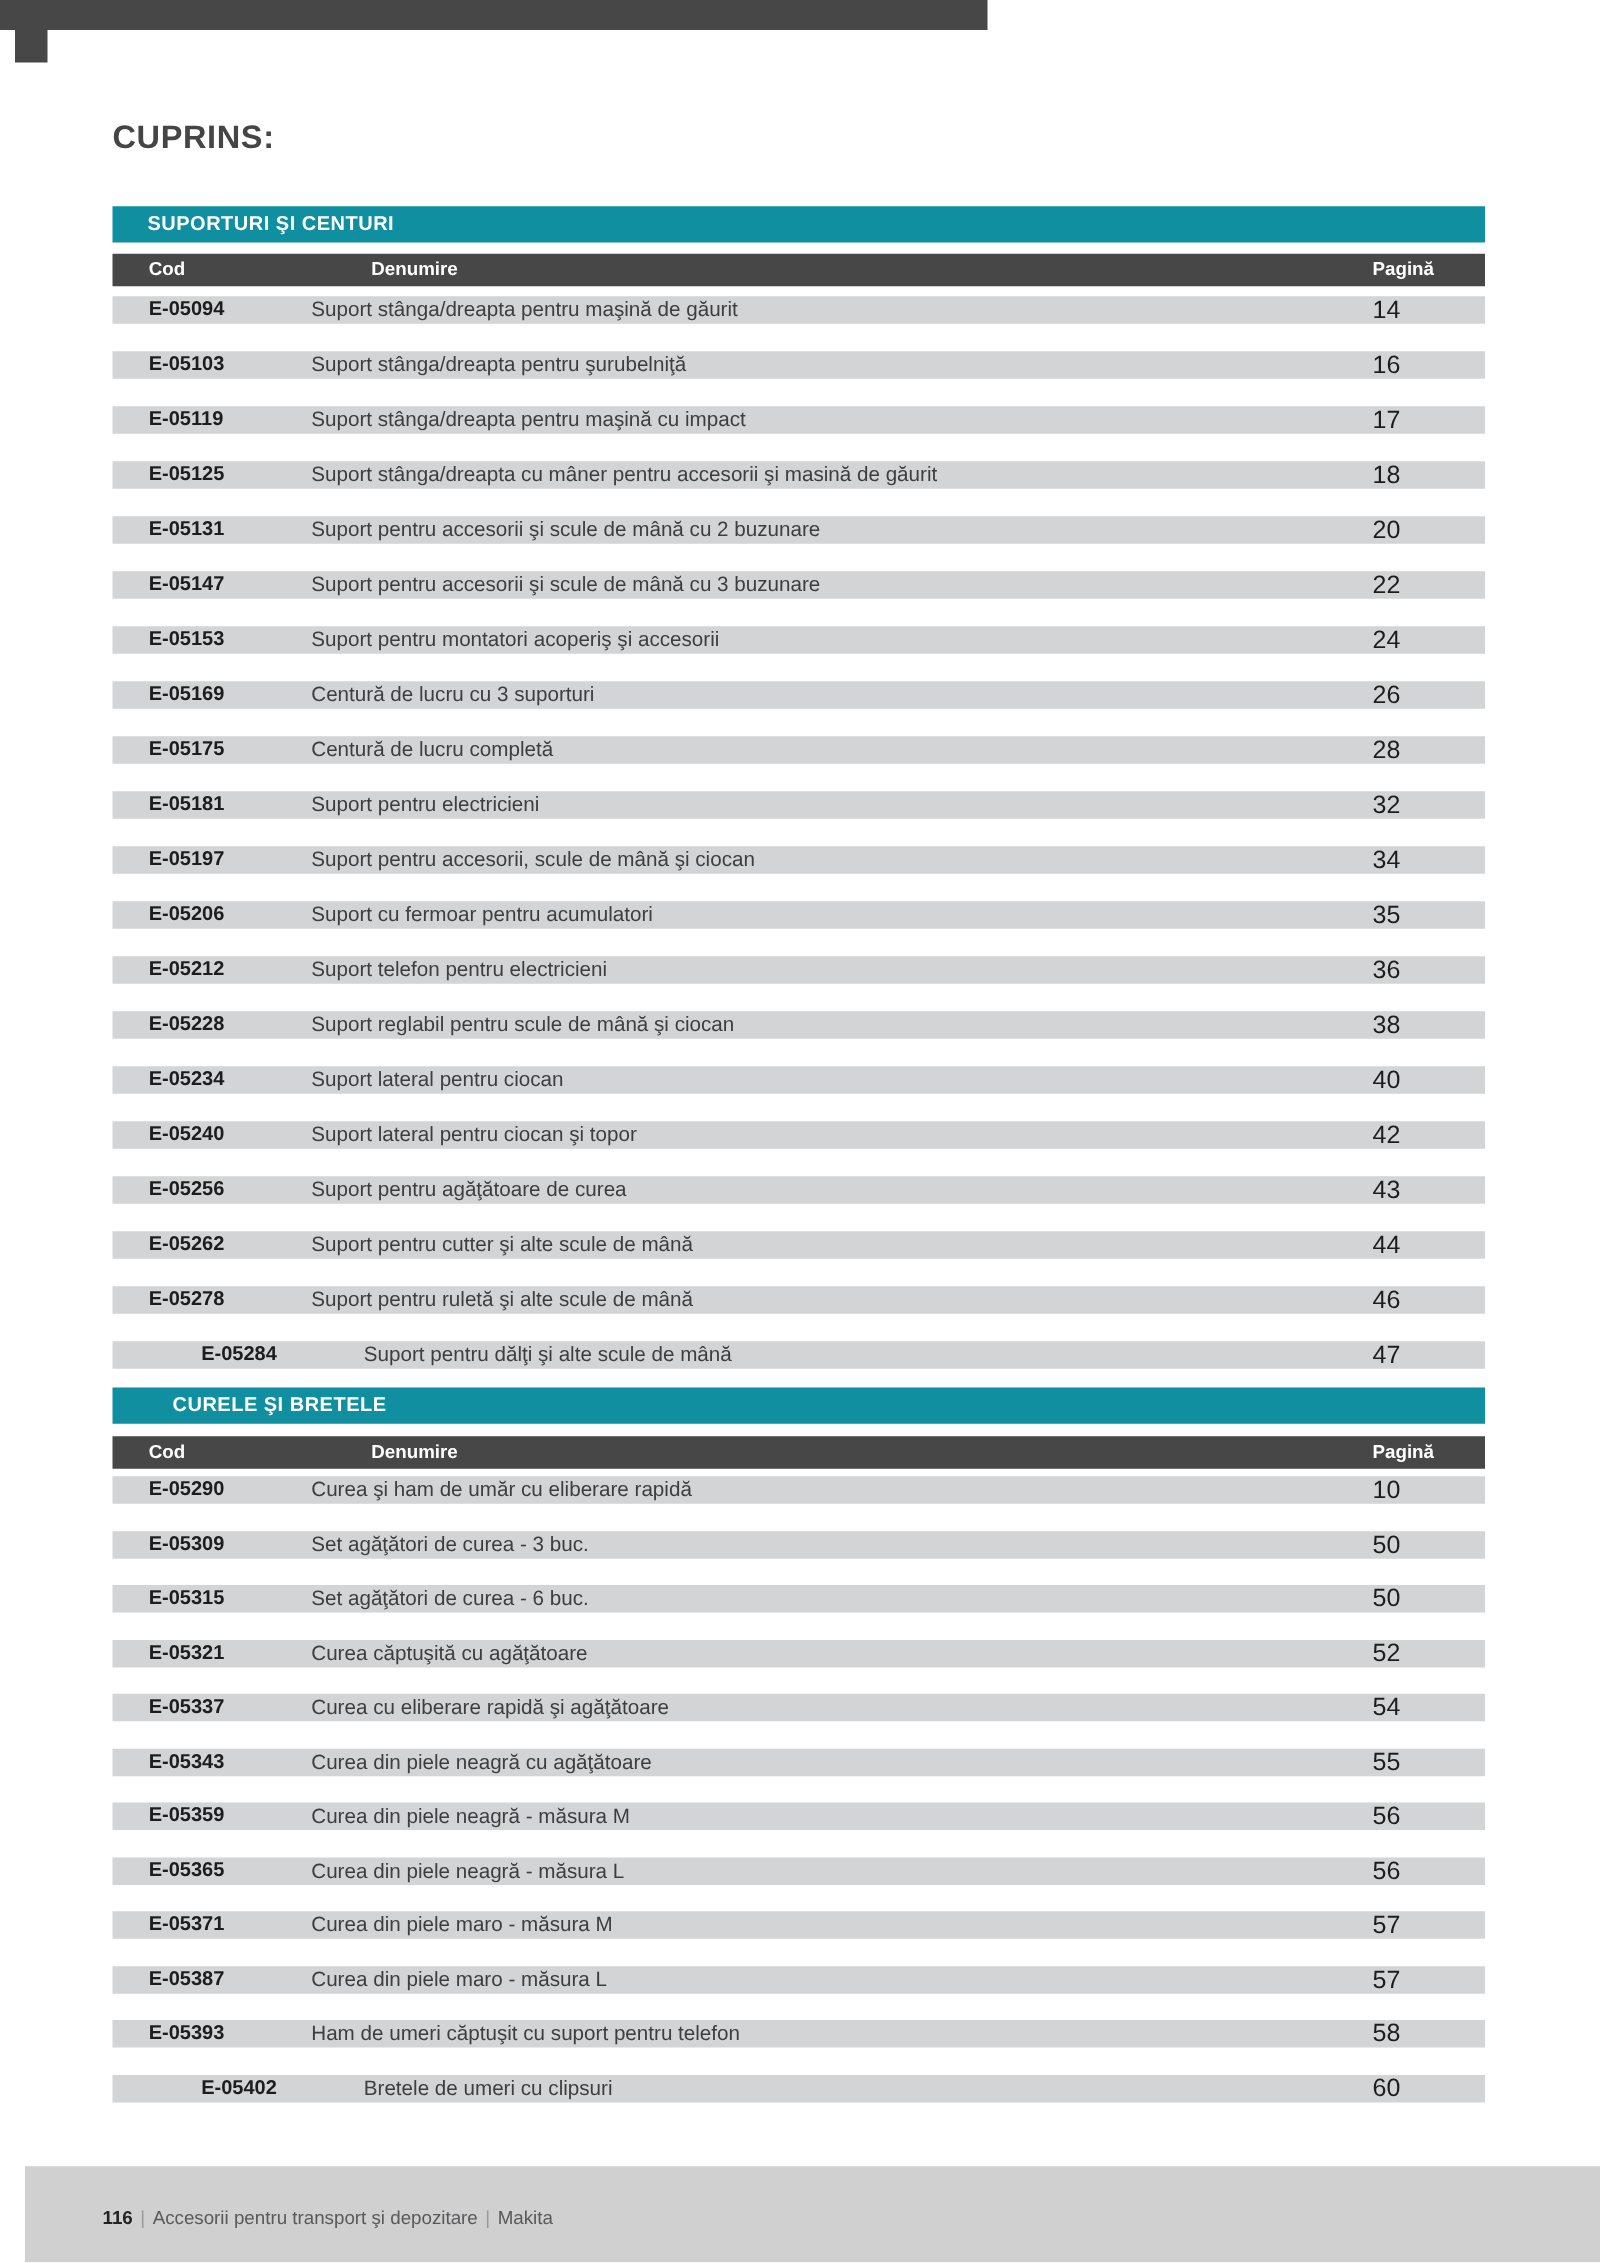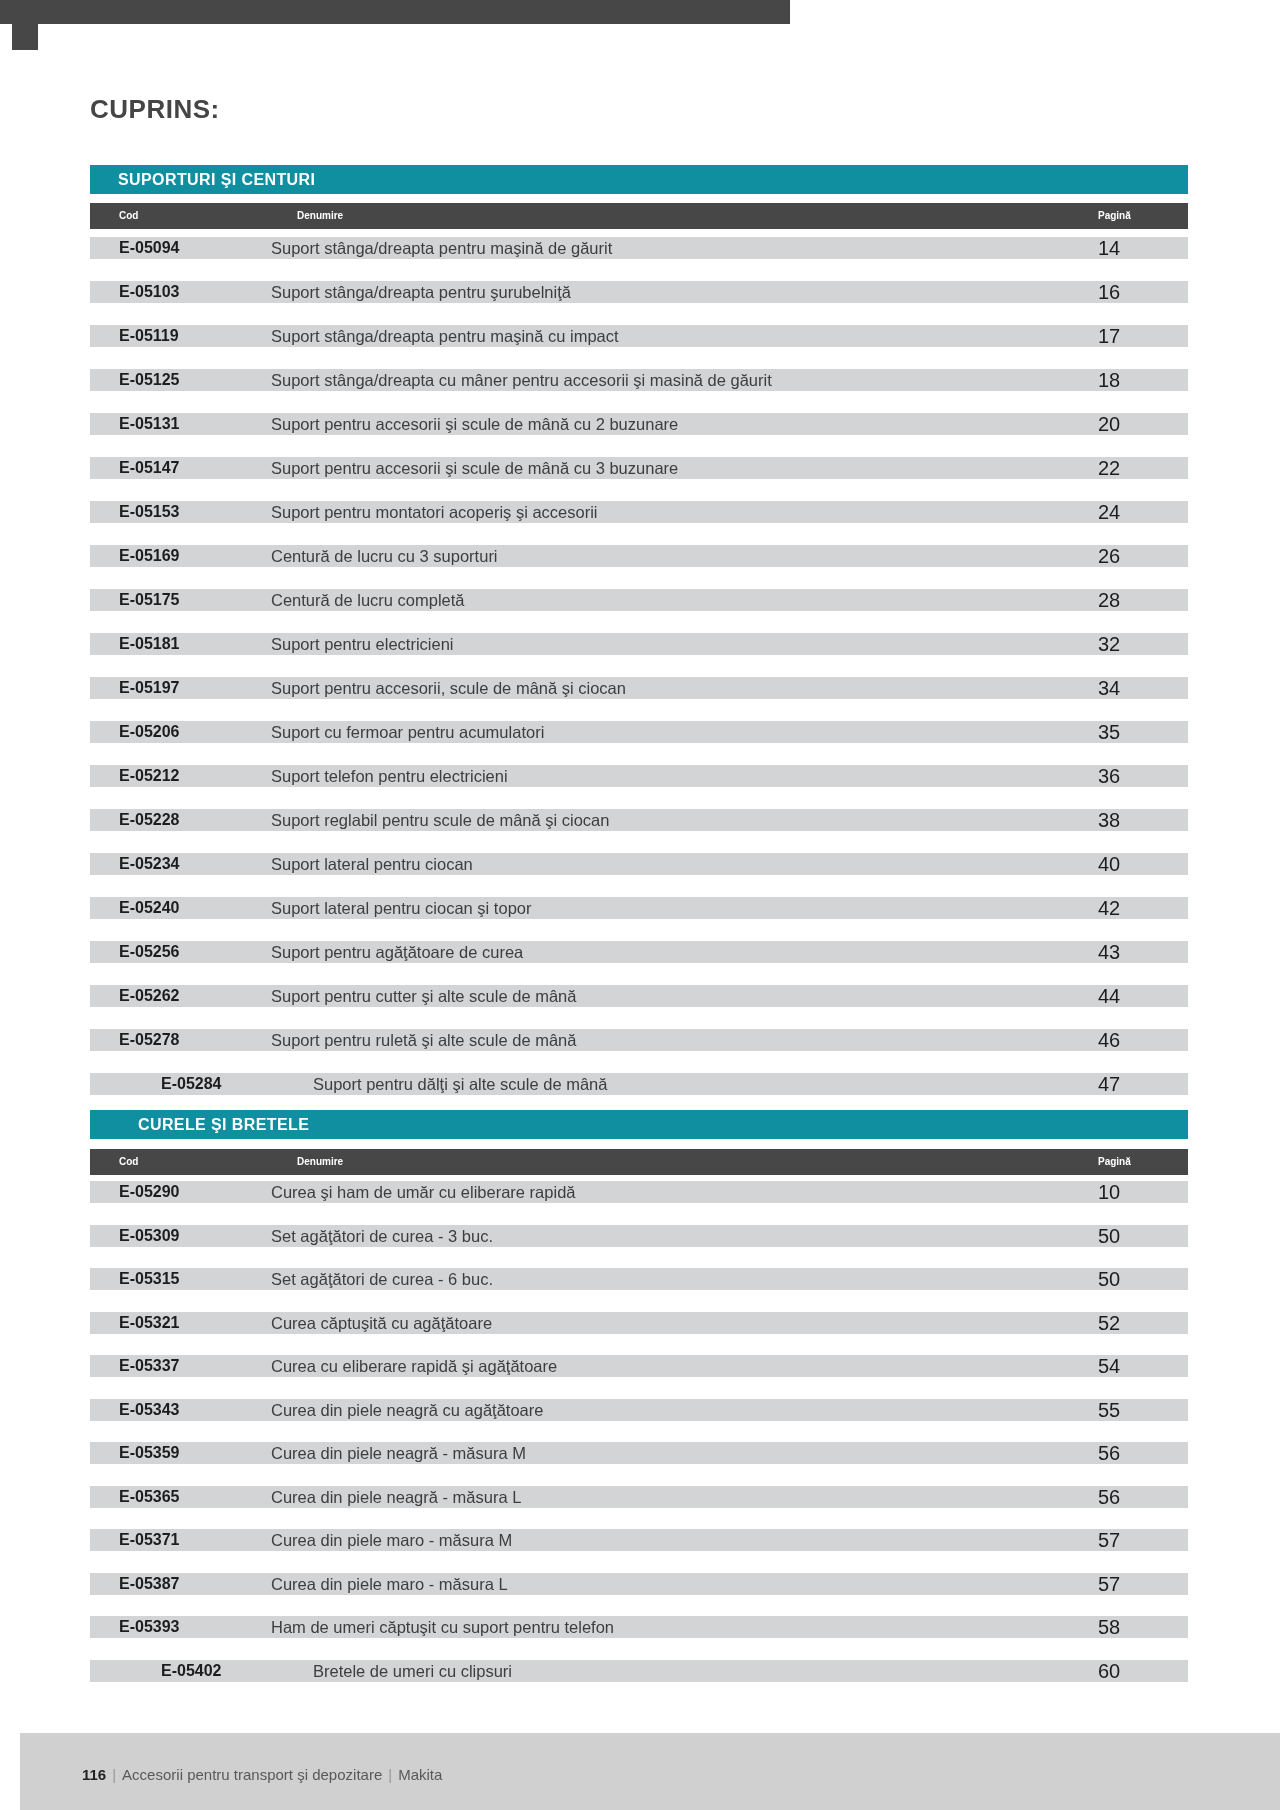--- a/index.html
+++ b/index.html
@@ -31,34 +31,33 @@
   .section-header{
     height:29px;line-height:29px;
     background:#0f8f9f;color:#ffffff;
     font-size:16px;font-weight:bold;letter-spacing:0.4px;
     padding-left:28px;box-sizing:border-box;
     margin-bottom:9px;
   }
   .col-header{
     height:26px;line-height:26px;
     background:#474747;color:#ffffff;
-    font-size:10px;font-weight:bold;
+    font-size:15px;font-weight:bold;
     display:flex;
     margin-bottom:8px;
   }
   .col-header .c-cod{margin-left:29px;width:130px;}
   .col-header .c-den{flex:1;margin-left:48px;}
   .col-header .c-pag{width:90px;}
   .trow{
     height:22px;line-height:22px;
     background:#d2d4d5;
     display:flex;
     font-size:16.5px;
     margin-bottom:22px;
-    gap:22px;
   }
   .sec2 .trow{margin-bottom:21.5px;}
   .trow:last-child{margin-bottom:0;padding-left:42px;}
   .trow .cod{margin-left:29px;width:130px;font-weight:bold;color:#1d1d1d;font-size:16px;}
   .trow .den{flex:1;color:#3e3e3e;}
   .trow .pag{width:90px;font-weight:normal;color:#1d1d1d;font-size:20px;}
   .sec2{margin-top:15px;}
   .sec2 .section-header{margin-bottom:10px;padding-left:48px;}
   .sec2 .col-header{margin-bottom:6px;}
   .footer{

